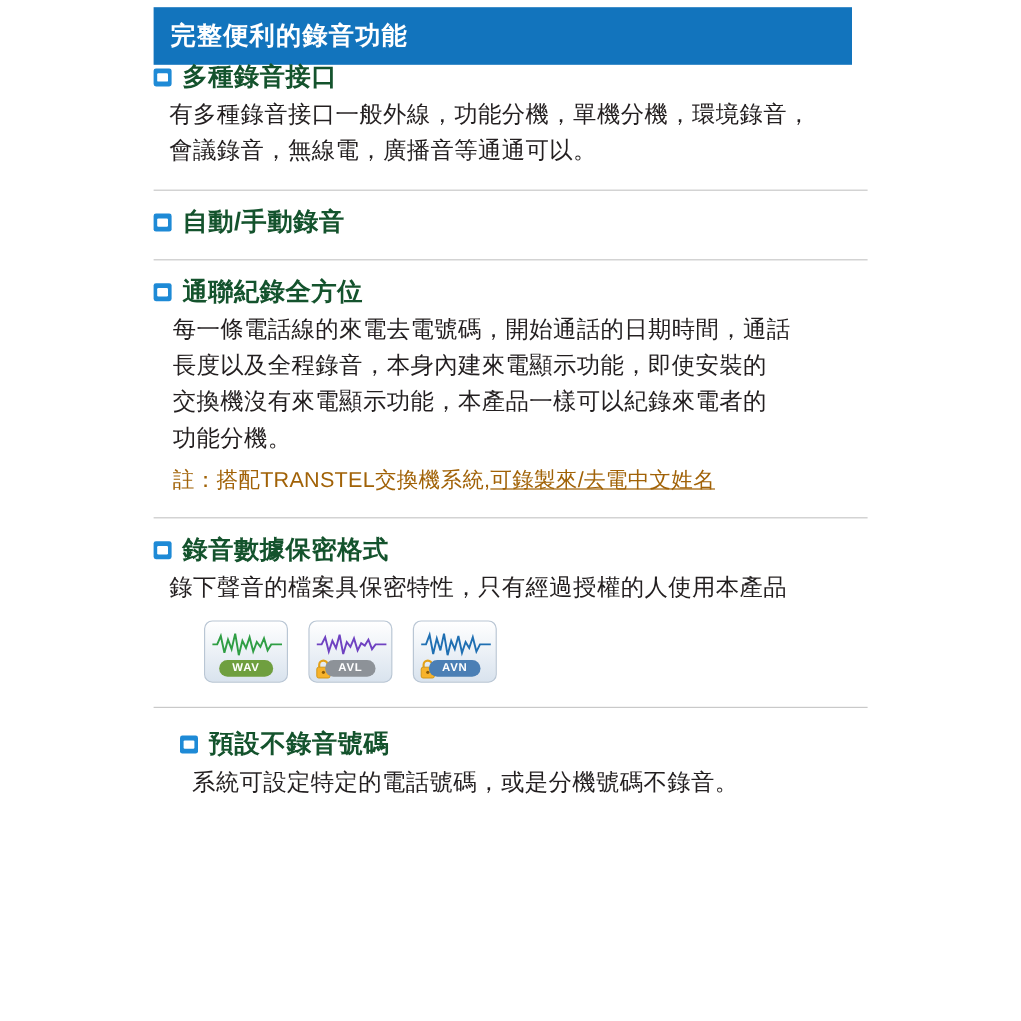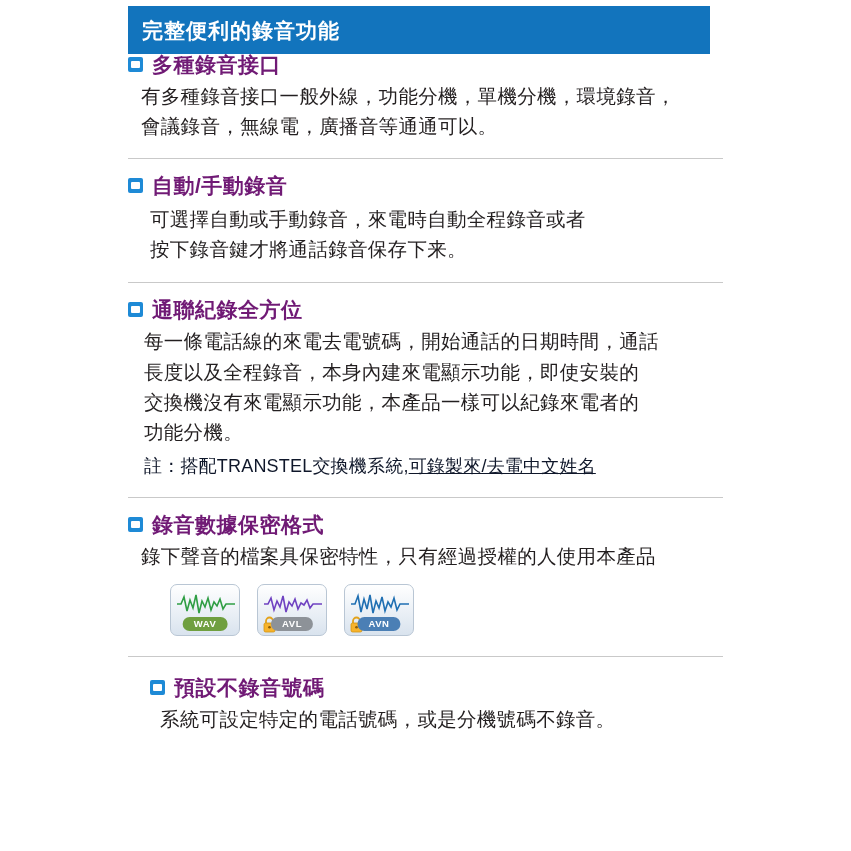--- a/index.html
+++ b/index.html
@@ -73,36 +73,36 @@
     left: 3px;
     top: 4px;
     width: 9px;
     height: 7px;
     background: #ffffff;
     border-radius: 1px;
   }
   .sec-title {
     font-size: 21px;
     font-weight: bold;
-    color: #701a75;
+    color: #14532d;
     line-height: 1.2;
     letter-spacing: 0.5px;
   }
   .sec-body {
     font-size: 19.5px;
     line-height: 1.55;
     color: #231f20;
     letter-spacing: 0.3px;
   }
   .sec-body .line {
     display: block;
     white-space: nowrap;
   }
   .note {
-    color: #0f172a;
+    color: #a16207;
     font-size: 18px;
     letter-spacing: 0.2px;
     margin-top: 6px;
     display: block;
     white-space: nowrap;
   }
   .note .underline {
     text-decoration: underline;
   }
   .divider {
@@ -194,24 +194,20 @@
       </div>
     </div>
 
     <div class="divider" style="margin-top:16px;"></div>
 
     <div class="section">
       <div class="sec-head">
         <span class="bullet"></span>
         <span class="sec-title">自動/手動錄音</span>
       </div>
-      <div class="sec-body indent-1" style="margin-top:6px;">
-        <span class="line">可選擇自動或手動錄音，來電時自動全程錄音或者</span>
-        <span class="line">按下錄音鍵才將通話錄音保存下来。</span>
-      </div>
     </div>
 
     <div class="divider" style="margin-top:18px;"></div>
 
     <div class="section">
       <div class="sec-head">
         <span class="bullet"></span>
         <span class="sec-title">通聯紀錄全方位</span>
       </div>
       <div class="sec-body indent-2">

